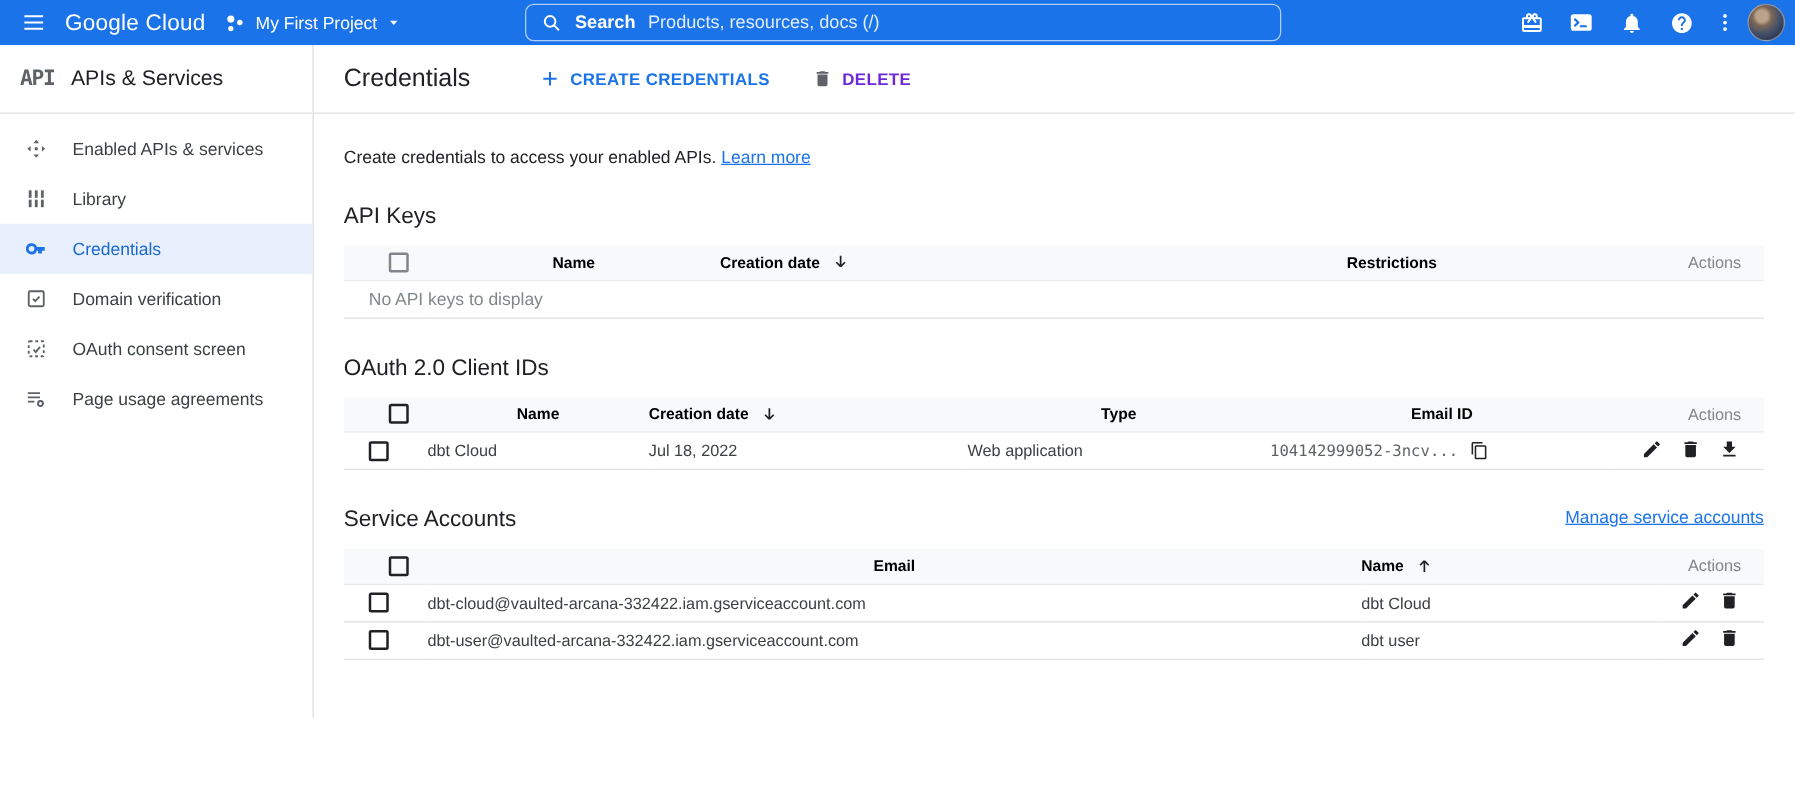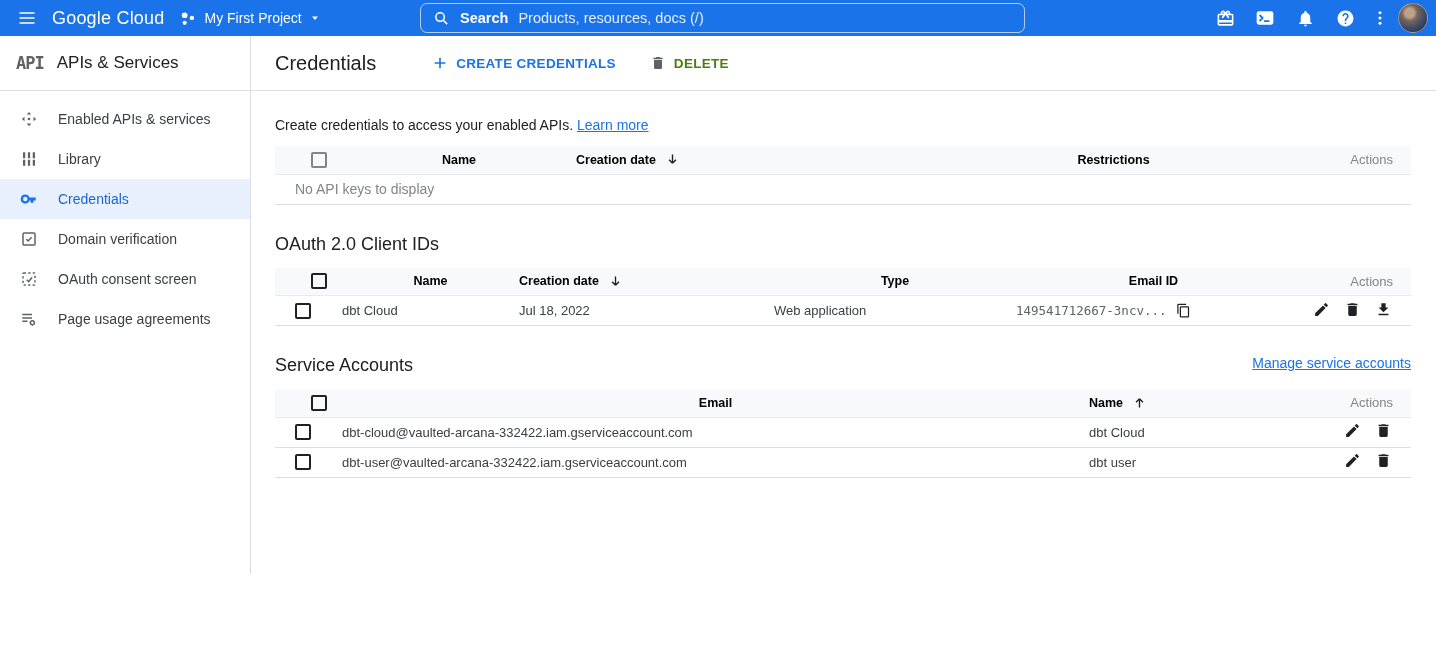--- a/index.html
+++ b/index.html
@@ -45,21 +45,21 @@
   .nav-item .nicon { width:18px; height:18px; flex:none; display:flex; align-items:center; }
   .nav-item.selected { background:#e8f0fe; color:#1967d2; }
   
   .main { flex:1; min-width:0; }
   .main-toolbar { height:55px; display:flex; align-items:center; gap:34px;
     padding:0 24px; border-bottom:1px solid #e0e0e0; }
   .page-title { font-size:20px; color:#202124; margin-right:22px; }
   .tb-btn { display:flex; align-items:center; gap:8px; cursor:pointer;
     font-size:13.5px; font-weight:700; letter-spacing:0.3px; }
   .tb-btn.blue { color:#1a73e8;justify-content:center; }
-  .tb-btn.gray { color:#4d7c0f; }
+  .tb-btn.gray { color:#6d28d9; }
   .content { padding:26px 25px 0 24px; }
   .intro { font-size:14px; color:#202124; }
   a.link { color:#1a73e8; text-decoration:underline; cursor:pointer; }
   h2.section { font-size:18px; font-weight:400; color:#202124; margin-top:29px; }
   .sa-head-row { display:flex; justify-content:space-between; margin-top:29px; }
   .sa-head-row h2 { margin-top:0; }
   
   table { width:100%; border-collapse:collapse; margin-top:13px; table-layout:fixed; }
   thead tr { background:#f8f9fa; }
   th { font-size:12.5px; font-weight:700; color:#000000; text-align:center;
@@ -251,20 +251,21 @@
         <span>DELETE</span>
       </div>
     </div>
 
     <div class="content">
       <p class="intro">
         <span>Create credentials to access your enabled APIs.</span>
         <a class="link">Learn more</a>
       </p>
 
+      <h2 class="section">API Keys</h2>
       <table>
         <colgroup>
             <col style="width:67px">
             <col style="width:234px">
             <col style="width:340px">
             <col>
             <col style="width:100px">
           </colgroup>
         <thead>
           <tr>
@@ -321,21 +322,21 @@
           </tr>
         </thead>
         <tbody>
           <tr>
             <td class="cb-cell"><span class="checkbox"></span></td>
             <td>dbt Cloud</td>
             <td>Jul 18, 2022</td>
             <td>Web application</td>
             <td>
               <span class="cell-flex">
-                <span class="mono">149541712667-3ncv...</span>
+                <span class="mono">104142999052-3ncv...</span>
                 <span>
                   <svg width="15" height="15" viewBox="0 0 24 24" fill="#202124">
                       <path d="M16 1H4a2 2 0 0 0-2 2v14h2V3h12V1zm3 4H8a2 2 0 0 0-2 2v14a2 2 0 0 0 2 2h11a2 2 0 0 0 2-2V7a2 2 0 0 0-2-2zm0 16H8V7h11v14z"></path>
                     </svg>
                 </span>
               </span>
             </td>
             <td class="actions">
               <span class="act-icons">
                 <span class="icon-btn2">

